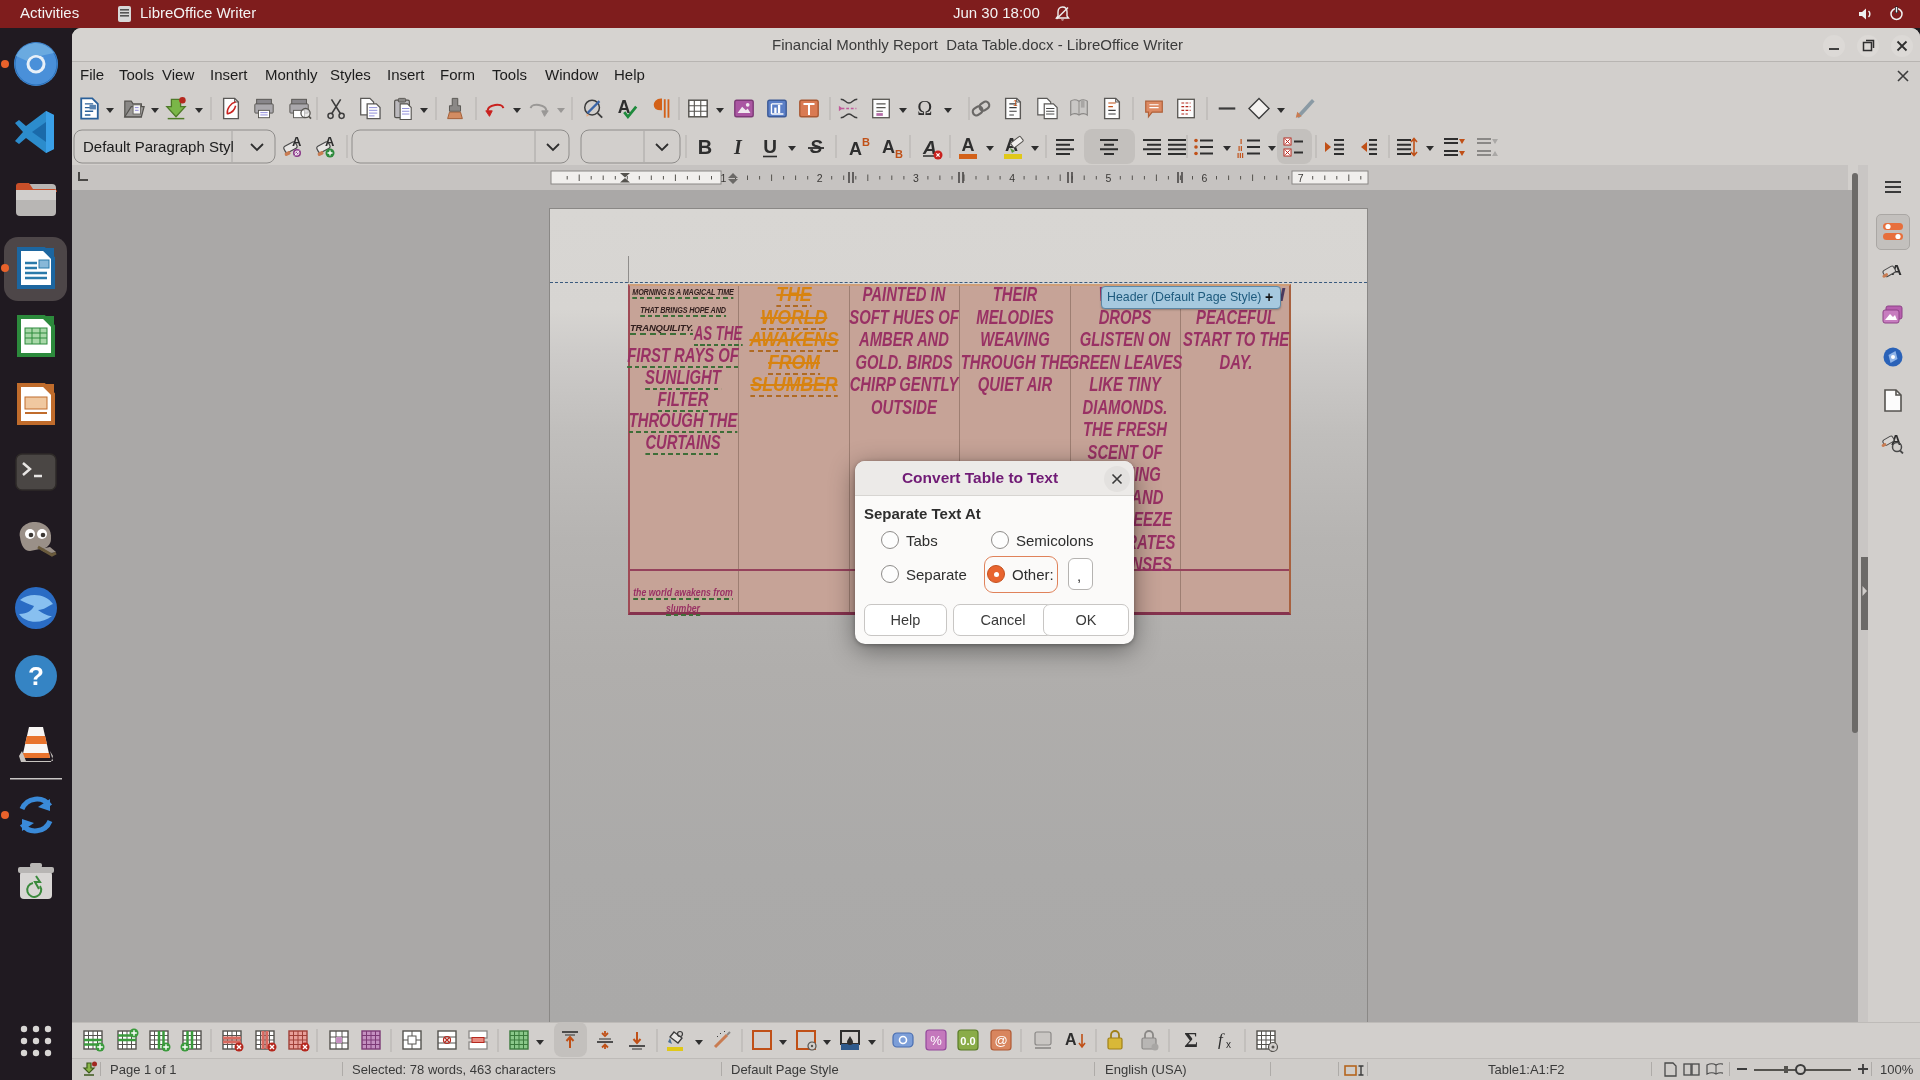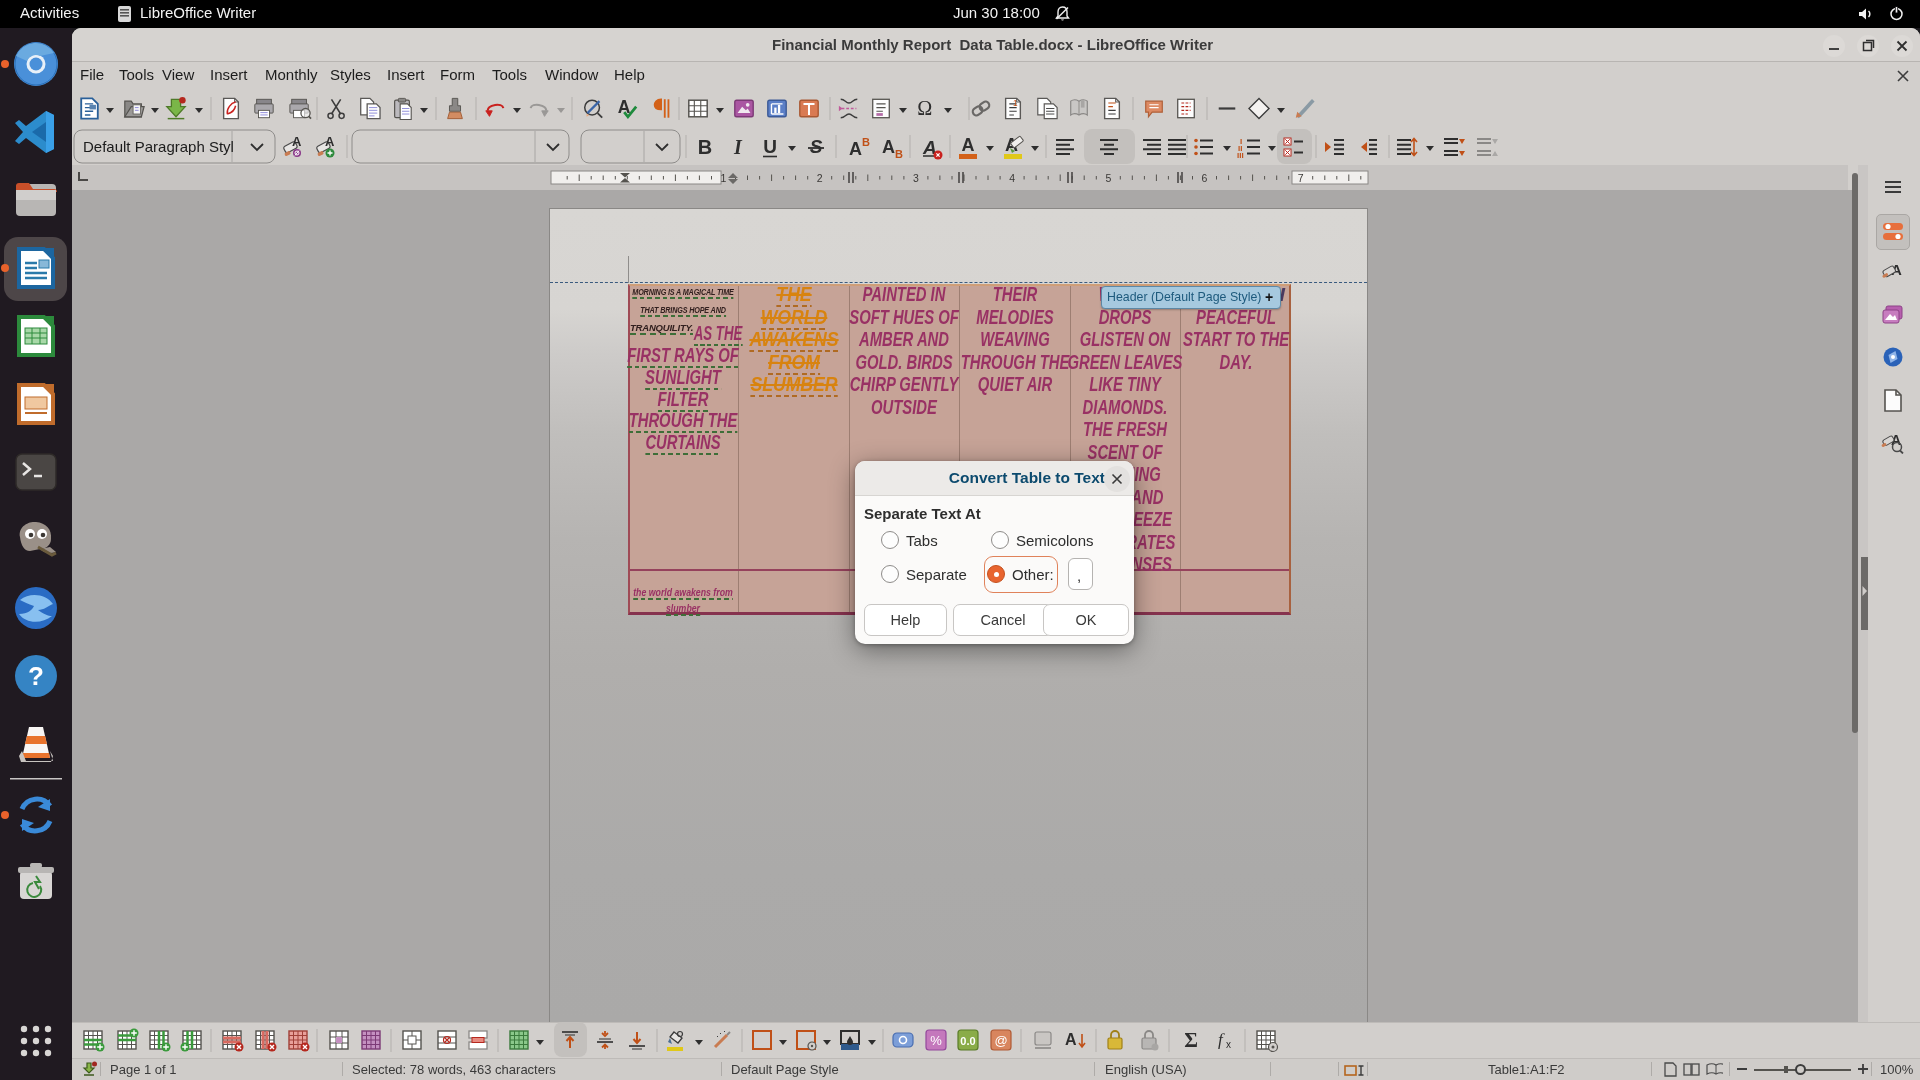--- a/index.html
+++ b/index.html
@@ -1,18 +1,18 @@
 <!DOCTYPE html>
 <html><head><meta charset="utf-8">
 <style>
 *{margin:0;padding:0;box-sizing:border-box}
 html,body{width:1920px;height:1080px;overflow:hidden;font-family:"Liberation Sans",sans-serif}
 body{position:relative;background:#aaa8a7}
 .abs{position:absolute}
-.topbar{left:0;top:0;width:1920px;height:28px;background:#000000;color:#f3f3f3;font-size:15px}
+.topbar{left:0;top:0;width:1920px;height:28px;background:#7f1d1d;color:#f3f3f3;font-size:15px}
 .dock{left:0;top:28px;width:72px;height:1052px;background:#201a21}
 .win{left:72px;top:28px;width:1848px;height:1052px;background:#d2cfcc;border-radius:9px 9px 0 0}
 .tbar{left:72px;top:28px;width:1848px;height:34px;background:#d6d3d0;border-radius:9px 9px 0 0;border-bottom:1px solid #b8b5b2}
 .menu{left:72px;top:63px;width:1848px;height:26px;background:#d2cfcc;color:#1c1c1c;font-size:15px}
 .tb1{left:72px;top:89px;width:1848px;height:40px;background:#d2cfcc}
 .tb2{left:72px;top:129px;width:1848px;height:36px;background:#d2cfcc}
 .ruler{left:72px;top:165px;width:1776px;height:25px;background:#c6c3c1}
 .canvas{left:72px;top:190px;width:1796px;height:832px;background:#aaa8a7}
 .page{left:549px;top:208px;width:819px;height:814px;border:1px solid #8a8886;border-bottom:none;
  background:linear-gradient(180deg,#d8d6d3 0px,#d7d5d2 100px,#cdcbc9 145px,#c0bebc 225px,#b6b4b2 330px,#b0aeac 460px,#abaaa9 660px,#aaa9a8 814px)}
@@ -166,21 +166,21 @@
       <circle cx="0" cy="0" r="3.2"></circle>
       <circle cx="12" cy="0" r="3.2"></circle>
       <circle cx="-12" cy="12" r="3.2"></circle>
       <circle cx="0" cy="12" r="3.2"></circle>
       <circle cx="12" cy="12" r="3.2"></circle>
     </g>
 </svg>
 
 <div class="abs win"></div>
 <div class="abs tbar"></div>
-<div class="abs" style="left:772px;top:36px;width:450px;height:20px;color:#3b3b3b;font-weight:bold;font-size:15px">Financial Monthly Report&nbsp;&nbsp;Data Table.docx - LibreOffice Writer</div>
+<div class="abs" style="left:772px;top:36px;width:450px;height:20px;color:#3b3b3b;font-weight:normal;font-size:15px">Financial Monthly Report&nbsp;&nbsp;Data Table.docx - LibreOffice Writer</div>
 
 <div class="abs" style="left:1823px;top:35px;width:22px;height:22px;border-radius:50%;background:#dcd9d6"></div>
 <div class="abs" style="left:1857px;top:35px;width:22px;height:22px;border-radius:50%;background:#dcd9d6"></div>
 <div class="abs" style="left:1891px;top:35px;width:22px;height:22px;border-radius:50%;background:#dcd9d6"></div>
 <svg class="abs" style="left:1823px;top:35px" width="22" height="22">
     <line x1="6" y1="14" x2="16" y2="14" stroke="#2f2f2f" stroke-width="1.8"></line>
   </svg>
 <svg class="abs" style="left:1857px;top:35px" width="22" height="22">
     <rect x="6.5" y="7.5" width="8" height="8" fill="none" stroke="#2f2f2f" stroke-width="1.5"></rect>
     <path d="M9 5.5 L16.5 5.5 L16.5 13" fill="none" stroke="#2f2f2f" stroke-width="1.5"></path>
@@ -687,21 +687,21 @@
 <div class="tl" style="left:683px;top:585.5px;font-size:11.5px;font-weight:bold;font-style:italic;color:#993164"><span class="ul">the world awakens from</span></div>
 <div class="tl" style="left:683px;top:601.5px;font-size:11.5px;font-weight:bold;font-style:italic;color:#993164"><span class="ul">slumber</span></div>
 <div class="abs" style="left:1281px;top:288px;width:3px;height:13px;background:#4a3a60;transform:skewX(-12deg)"></div>
 
 <div class="abs" style="left:1101px;top:286px;width:180px;height:23px;background:#a6c9df;border:1px solid #5d87a4;border-radius:4px;box-shadow:0 1px 2px rgba(0,0,0,.25)"></div>
 <div class="abs" style="left:1107px;top:289px;font-size:13px;color:#1e5a7d;transform:scaleX(0.95);transform-origin:0 0">Header (Default Page Style)</div>
 <div class="abs" style="left:1265px;top:289px;font-size:14px;font-weight:bold;color:#111">+</div>
 
 <div class="abs" style="left:855px;top:461px;width:279px;height:183px;background:#fbfaf9;border-radius:10px;box-shadow:0 6px 26px rgba(0,0,0,.42),0 1px 4px rgba(0,0,0,.3)"></div>
 <div class="abs" style="left:855px;top:461px;width:279px;height:35px;background:#eceae8;border-radius:10px 10px 0 0;border-bottom:1px solid #d7d5d2"></div>
-<div class="abs" style="left:855px;top:469px;width:250px;text-align:right;font-size:15.5px;font-weight:bold;color:#0c4a6e">Convert Table to Text</div>
+<div class="abs" style="left:855px;top:469px;width:250px;text-align:center;font-size:15.5px;font-weight:bold;color:#701a75">Convert Table to Text</div>
 <div class="abs" style="left:1104px;top:466px;width:26px;height:26px;border-radius:50%;background:#e3e1df"></div>
 <svg class="abs" style="left:1104px;top:466px" width="26" height="26">
     <path d="M8.5 8.5 L17.5 17.5 M17.5 8.5 L8.5 17.5" stroke="#3a3a3a" stroke-width="1.6"></path>
   </svg>
 <div class="abs" style="left:864px;top:505px;font-size:15px;font-weight:bold;color:#2e2e2e">Separate Text At</div>
 <div class="abs rdo" style="left:881px;top:531px"></div>
 <div class="abs" style="left:906px;top:532px;font-size:15px;color:#2e2e2e">Tabs</div>
 <div class="abs rdo" style="left:991px;top:531px"></div>
 <div class="abs" style="left:1016px;top:532px;font-size:15px;color:#2e2e2e">Semicolons</div>
 <div class="abs rdo" style="left:881px;top:565px"></div>

